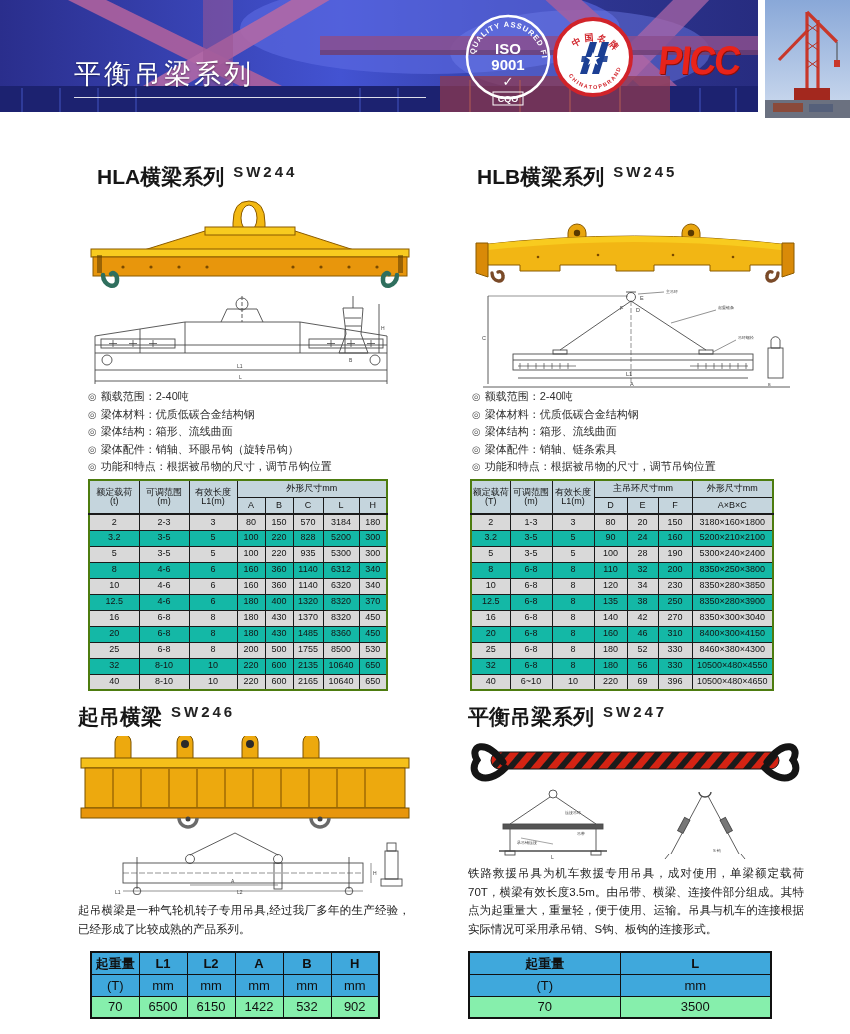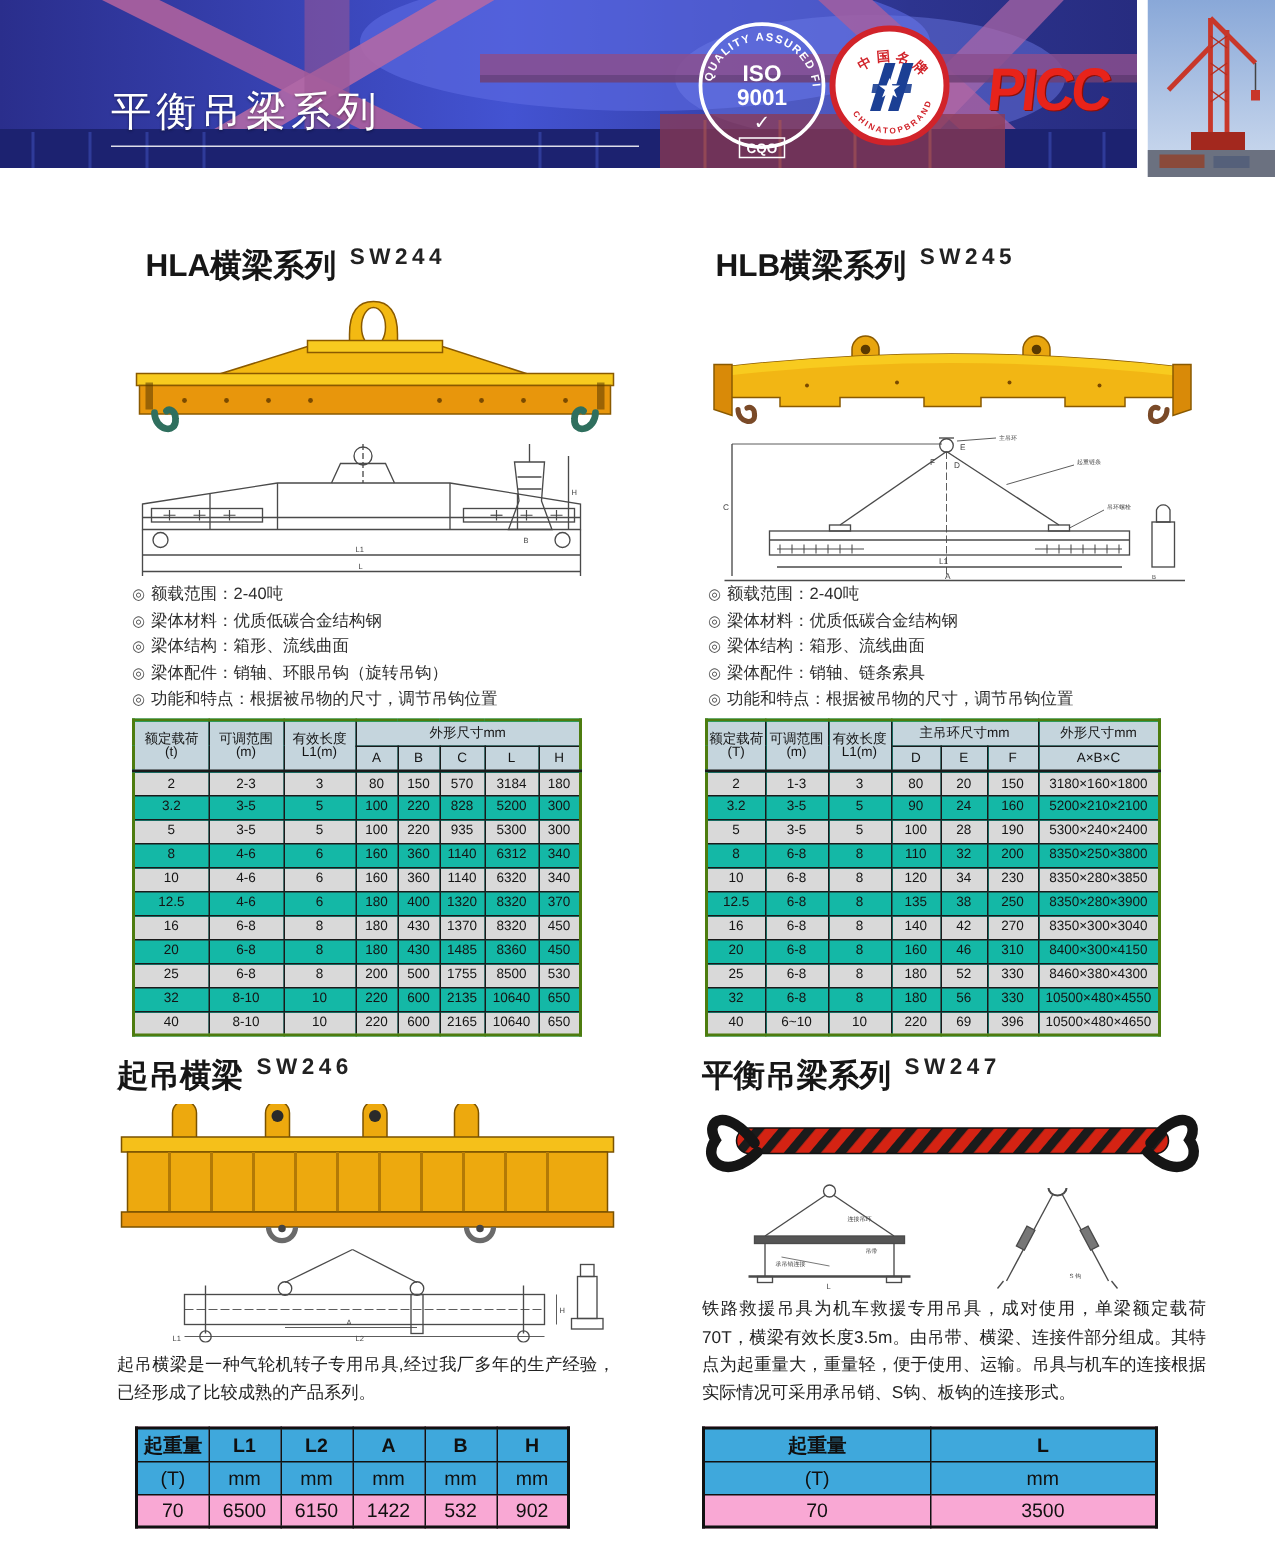--- a/index.html
+++ b/index.html
@@ -29,21 +29,21 @@
 
   
   table.spec{border-collapse:collapse;table-layout:fixed;background:#14b8a6;border:2px solid #4d7c0f}
   table.spec th,table.spec td{border:1px solid #1a1a1a;text-align:center;vertical-align:middle;
         font-size:9px;font-weight:normal;color:#141414;padding:0;height:16px;line-height:1.05;overflow:hidden}
   table.spec thead th{background:#c5d5dd;height:17px}
   table.spec thead{border-bottom:2px solid #1a1a1a}
   table.spec tbody tr.alt td{background:#d9d9d9}
 
   
-  table.bt{border-collapse:collapse;table-layout:fixed;background:#f9a8d4;border:2px solid #111}
+  table.bt{border-collapse:collapse;table-layout:fixed;background:#86efac;border:2px solid #111}
   table.bt th,table.bt td{border:1px solid #111;text-align:center;vertical-align:middle;
         font-size:13px;color:#101010;padding:0;height:22px;line-height:1}
   table.bt thead th{background:#3fa8dc;font-weight:bold}
   table.bt thead tr.units th{font-weight:normal}
 
   .desc{font-size:11.5px;color:#222;line-height:1.62;text-align:justify}
   svg{display:block}
 </style>
 </head>
 <body>

